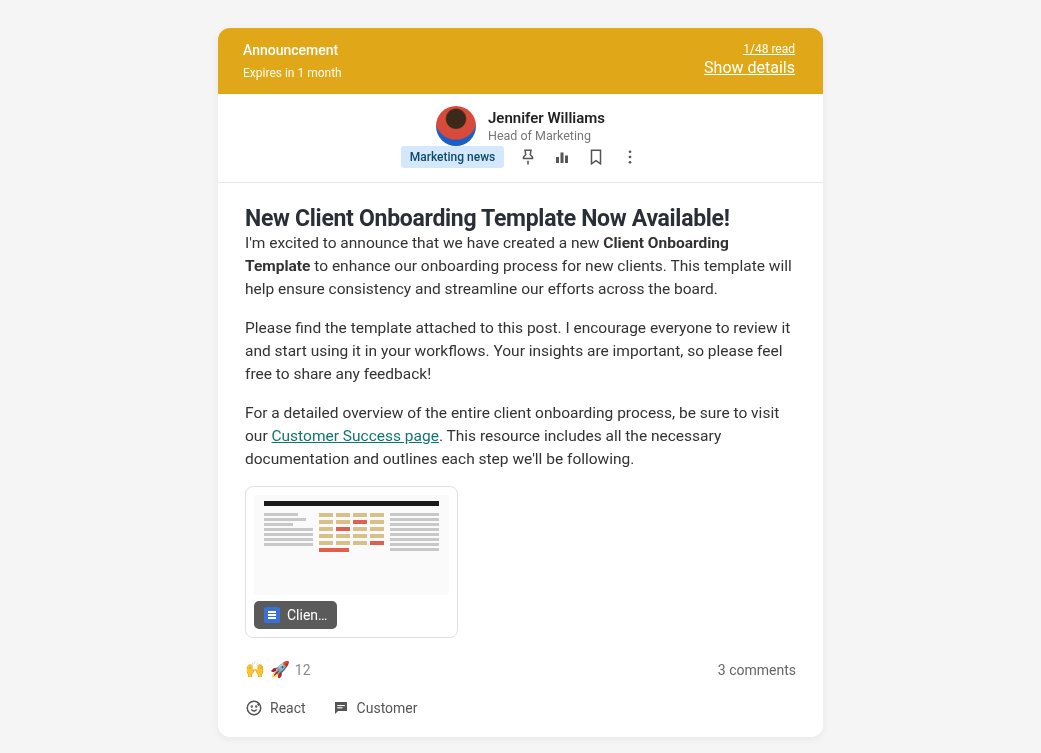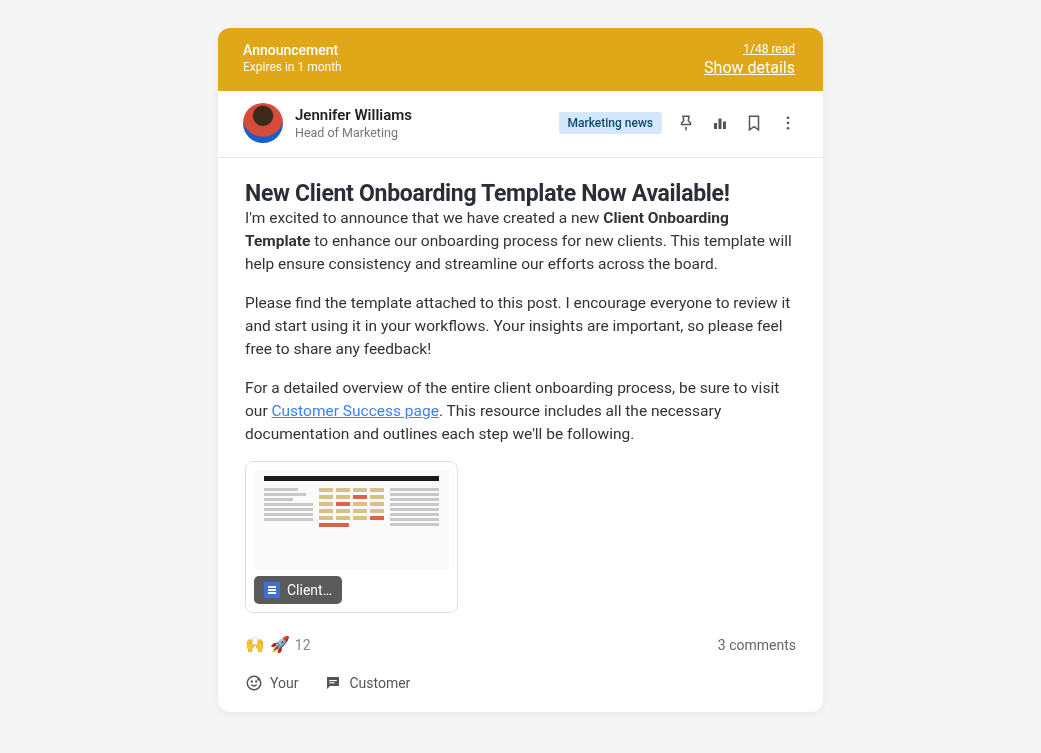--- a/index.html
+++ b/index.html
@@ -1,37 +1,37 @@
 <!DOCTYPE html>
 <html><head>
 <meta charset="utf-8">
 <style>
 * { box-sizing: border-box; margin: 0; padding: 0; }
 body { font-family: -apple-system, BlinkMacSystemFont, "Segoe UI", Roboto, Helvetica, Arial, sans-serif; background: #f5f5f5; padding: 28px; }
 .post-card { width: 605px; margin: 0 auto; background: #fff; border-radius: 12px; box-shadow: 0 2px 8px rgba(0,0,0,0.06); overflow: hidden; }
 .announcement-bar { background: #e0a818; color: #fff; padding: 14px 28px 14px 25px; display: flex; justify-content: space-between; align-items: flex-start; }
 .announcement-left .label { font-size: 14px; font-weight: 500; }
-.announcement-left .expiry { font-size: 12px; opacity: 0.95; margin-top: 2px; }
+.announcement-left .expiry { font-size: 12px; opacity: 0.95; margin-top: 8px; }
 .announcement-right { text-align: right; text-decoration: underline; }
 .announcement-right .read-status { font-size: 12px; }
 .announcement-right .show-details { font-size: 16px; margin-top: 2px; cursor: pointer; }
-.author-row { display: flex; align-items: center; justify-content: space-between; padding: 12px 25px 14px; border-bottom: 1px solid #e8e8e8; }
+.author-row { display: flex; align-items: center; justify-content: space-between; padding: 12px 25px 14px; border-bottom: 1px solid #e8e8e8; flex-direction: column; }
 .author-left { display: flex; align-items: center; gap: 12px; }
 .avatar { width: 40px; height: 40px; border-radius: 50%; background: radial-gradient(circle at 50% 32%, #3b2a1a 0%, #3b2a1a 28%, #d84a3a 32%, #d84a3a 60%, #1a5fc7 64%); }
 .author-name { font-size: 15px; font-weight: 600; color: #222; }
 .author-role { font-size: 12.5px; color: #777; margin-top: 1px; }
 .author-right { display: flex; align-items: center; gap: 14px; }
 .badge { background: #d4e7fb; color: #0c4a6e; font-size: 12px; padding: 4px 9px; border-radius: 3px; font-weight: 500; cursor: pointer; }
 .icon-btn { width: 20px; height: 20px; display: flex; align-items: center; justify-content: center; cursor: pointer; color: #555; }
 .icon-btn svg { width: 18px; height: 18px; }
 .content { padding: 22px 27px; }
 .post-title { font-size: 23px; font-weight: 700; color: #2a2e36; letter-spacing: -0.3px; }
 .post-body p { font-size: 15.5px; line-height: 1.48; color: #333; margin-bottom: 16px; }
 .post-body strong { font-weight: 700; }
-.post-body a { color: #3b82f6; text-decoration: underline; margin-top: 8px; }
+.post-body a { color: #0f766e; text-decoration: underline; margin-top: 8px; }
 .attachment { width: 213px; border: 1px solid #e0e0e0; border-radius: 8px; padding: 8px; margin-top: 8px; }
 .thumb { width: 100%; height: 100px; background: #fafafa; position: relative; overflow: hidden; border-radius: 3px; }
 .thumb-bar { position: absolute; top: 6px; left: 10px; right: 10px; height: 5px; background: #1a1a1a; }
 .thumb-content { position: absolute; top: 18px; left: 10px; right: 10px; bottom: 6px; display: flex; gap: 6px; }
 .thumb-left { width: 28%; display: flex; flex-direction: column; gap: 2px; }
 .thumb-left div { height: 3px; background: #c8c8c8; }
 .thumb-left div:nth-child(1) { width: 70%; }
 .thumb-left div:nth-child(2) { width: 85%; }
 .thumb-left div:nth-child(3) { width: 60%; }
 .thumb-mid { flex: 1; display: flex; flex-direction: column; gap: 3px; }
@@ -172,21 +172,21 @@
               <div></div>
               <div></div>
               <div></div>
               <div></div>
               <div></div>
             </div>
         </div>
       </div>
       <div class="attachment-label">
         <span class="doc-icon"></span>
-        <span>Client…</span>
+        <span>Clien…</span>
       </div>
     </div>
   </div>
 
   <div class="reactions-row">
     <div class="reactions-left">
       <span class="emoji">🙌</span>
       <span class="emoji">🚀</span>
       <span class="reaction-count">12</span>
     </div>
@@ -195,21 +195,21 @@
 
   <div class="actions-row">
     <div class="action-btn">
       <svg viewBox="0 0 24 24" fill="none" stroke="currentColor" stroke-width="2">
           <circle cx="12" cy="12" r="9"></circle>
           <circle cx="9" cy="10" r="0.6" fill="currentColor"></circle>
           <circle cx="15" cy="10" r="0.6" fill="currentColor"></circle>
           <path d="M8.5 14c1 1.3 2.2 2 3.5 2s2.5-.7 3.5-2"></path>
           <path d="M18 5v4M16 7h4" stroke-width="1.6"></path>
         </svg>
-      <span>Your</span>
+      <span>React</span>
     </div>
     <div class="action-btn">
       <svg viewBox="0 0 24 24" fill="currentColor">
           <path d="M4 4h16v12H8l-4 4V4z"></path>
           <rect x="7" y="8" width="10" height="1.5" fill="#fff"></rect>
           <rect x="7" y="11" width="7" height="1.5" fill="#fff"></rect>
         </svg>
       <span>Customer</span>
     </div>
   </div>

